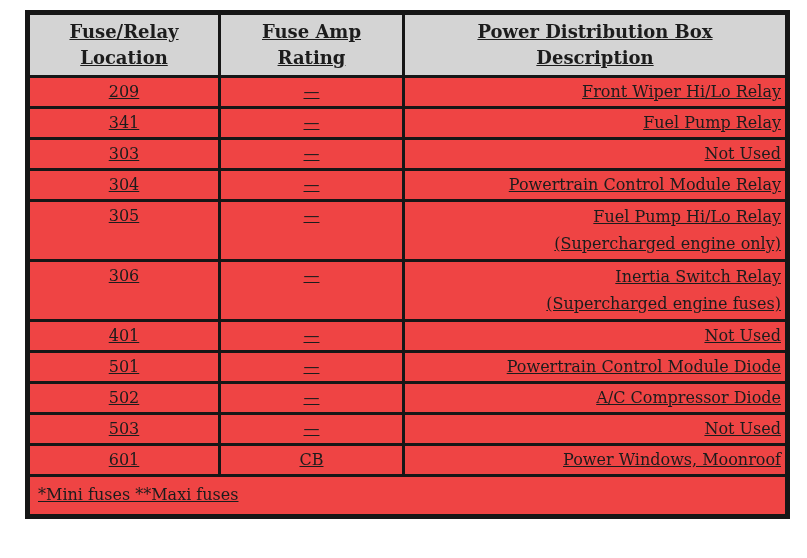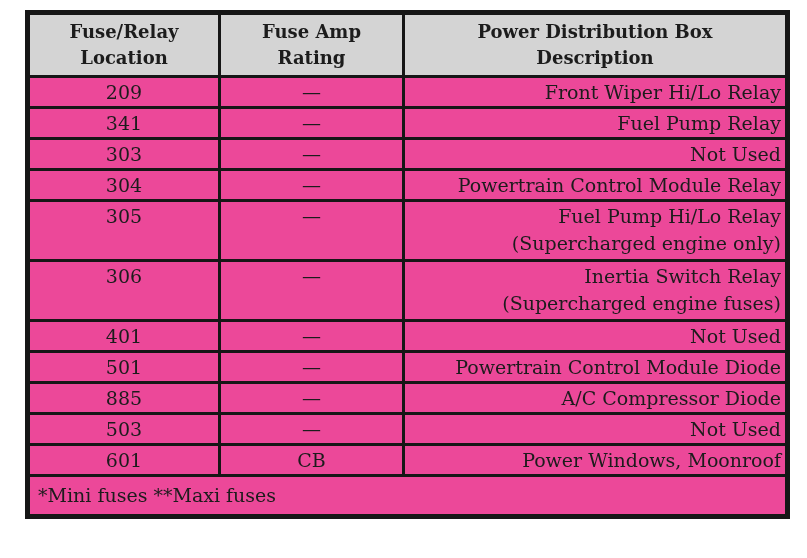--- a/index.html
+++ b/index.html
@@ -22,37 +22,38 @@
     width: 760px;
     border-collapse: collapse;
     table-layout: fixed;
     border: 5px solid var(--border-color);
   }
   col.c1 { width: 192px; }
   col.c2 { width: 184px; }
   col.c3 { width: 384px; }
   th, td {
     border: 3px solid var(--border-color);
+    text-decoration: underline;
   }
   th {
     background: var(--header-bg);
     font-weight: bold;
     font-size: 18px;
     line-height: 26px;
     text-align: center;
     vertical-align: middle;
     padding: 4px 4px;
     white-space: pre-line;
   }
   td {
-    font-size: 19px;
+    font-size: 16px;
     line-height: 24px;
     vertical-align: top;
     padding: 2px 4px;
-    background: #ec4899;
+    background: #ef4444;
   }
   td.loc, td.rate { text-align: center; }
   td.desc {
     text-align: right;
     padding-left: 8px;
     white-space: pre-line;
   }
   td.desc.multi { line-height: 27px; padding-top: 1px; }
   td.foot {
     text-align: left;
@@ -117,21 +118,21 @@
         <td class="loc">401</td>
         <td class="rate">—</td>
         <td class="desc">Not Used</td>
       </tr>
       <tr>
         <td class="loc">501</td>
         <td class="rate">—</td>
         <td class="desc">Powertrain Control Module Diode</td>
       </tr>
       <tr>
-        <td class="loc">885</td>
+        <td class="loc">502</td>
         <td class="rate">—</td>
         <td class="desc">A/C Compressor Diode</td>
       </tr>
       <tr>
         <td class="loc">503</td>
         <td class="rate">—</td>
         <td class="desc">Not Used</td>
       </tr>
       <tr>
         <td class="loc">601</td>

